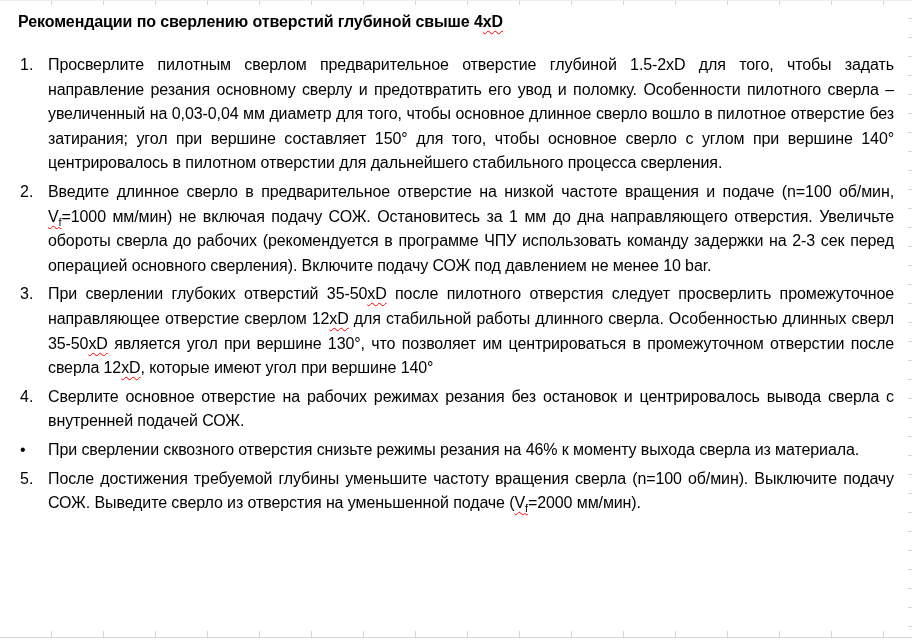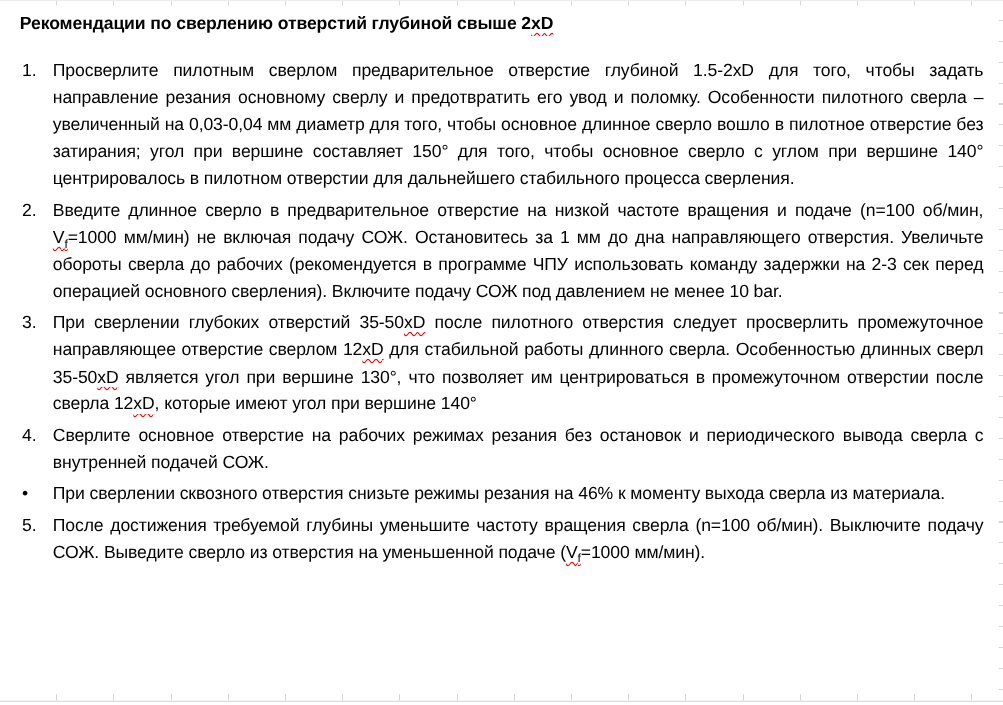--- a/index.html
+++ b/index.html
@@ -69,46 +69,46 @@
 </style>
 </head>
 <body>
 
 <div class="page">
   <div class="grid-top"></div>
   <div class="grid-right"></div>
   <div class="grid-bottom"></div>
 
   <div class="content">
-    <h1 class="title"><span>Рекомендации по сверлению отверстий глубиной свыше 2</span><span class="misspell"><span>xD</span></span></h1>
+    <h1 class="title"><span>Рекомендации по сверлению отверстий глубиной свыше 4</span><span class="misspell"><span>xD</span></span></h1>
     <div class="list" id="list">
   <div class="item">
     <div class="marker">1.</div>
     <div class="item-text"><span>Просверлите пилотным сверлом предварительное отверстие глубиной 1.5-2xD для того, чтобы задать направление резания основному сверлу и предотвратить его увод и поломку. Особенности пилотного сверла – увеличенный на 0,03-0,04 мм диаметр для того, чтобы основное длинное сверло вошло в пилотное отверстие без затирания; угол при вершине составляет 150° для того, чтобы основное сверло с углом при вершине 140° центрировалось в пилотном отверстии для дальнейшего стабильного процесса сверления.</span></div>
   </div>
 
   <div class="item">
     <div class="marker">2.</div>
     <div class="item-text"><span>Введите длинное сверло в предварительное отверстие на низкой частоте вращения и подаче (n=100 об/мин, </span><span class="misspell"><span>V</span><sub class="subscript">f</sub></span><span>=1000 мм/мин) не включая подачу СОЖ. Остановитесь за 1 мм до дна направляющего отверстия. Увеличьте обороты сверла до рабочих (рекомендуется в программе ЧПУ использовать команду задержки на 2-3 сек перед операцией основного сверления). Включите подачу СОЖ под давлением не менее 10 bar.</span></div>
   </div>
 
   <div class="item">
     <div class="marker">3.</div>
     <div class="item-text"><span>При сверлении глубоких отверстий 35-50</span><span class="misspell"><span>xD</span></span><span> после пилотного отверстия следует просверлить промежуточное направляющее отверстие сверлом 12</span><span class="misspell"><span>xD</span></span><span> для стабильной работы длинного сверла. Особенностью длинных сверл 35-50</span><span class="misspell"><span>xD</span></span><span> является угол при вершине 130°, что позволяет им центрироваться в промежуточном отверстии после сверла 12</span><span class="misspell"><span>xD</span></span><span>, которые имеют угол при вершине 140°</span></div>
   </div>
 
   <div class="item">
     <div class="marker">4.</div>
-    <div class="item-text"><span>Сверлите основное отверстие на рабочих режимах резания без остановок и периодического вывода сверла с внутренней подачей СОЖ.</span></div>
+    <div class="item-text"><span>Сверлите основное отверстие на рабочих режимах резания без остановок и центрировалось вывода сверла с внутренней подачей СОЖ.</span></div>
   </div>
 
   <div class="item">
     <div class="marker">•</div>
     <div class="item-text"><span>При сверлении сквозного отверстия снизьте режимы резания на 46% к моменту выхода сверла из материала.</span></div>
   </div>
 
   <div class="item">
     <div class="marker">5.</div>
-    <div class="item-text"><span>После достижения требуемой глубины уменьшите частоту вращения сверла (n=100 об/мин). Выключите подачу СОЖ. Выведите сверло из отверстия на уменьшенной подаче (</span><span class="misspell"><span>V</span><sub class="subscript">f</sub></span><span>=1000 мм/мин).</span></div>
+    <div class="item-text"><span>После достижения требуемой глубины уменьшите частоту вращения сверла (n=100 об/мин). Выключите подачу СОЖ. Выведите сверло из отверстия на уменьшенной подаче (</span><span class="misspell"><span>V</span><sub class="subscript">f</sub></span><span>=2000 мм/мин).</span></div>
   </div>
 </div>
   </div>
 </div>
 
 </body></html>

